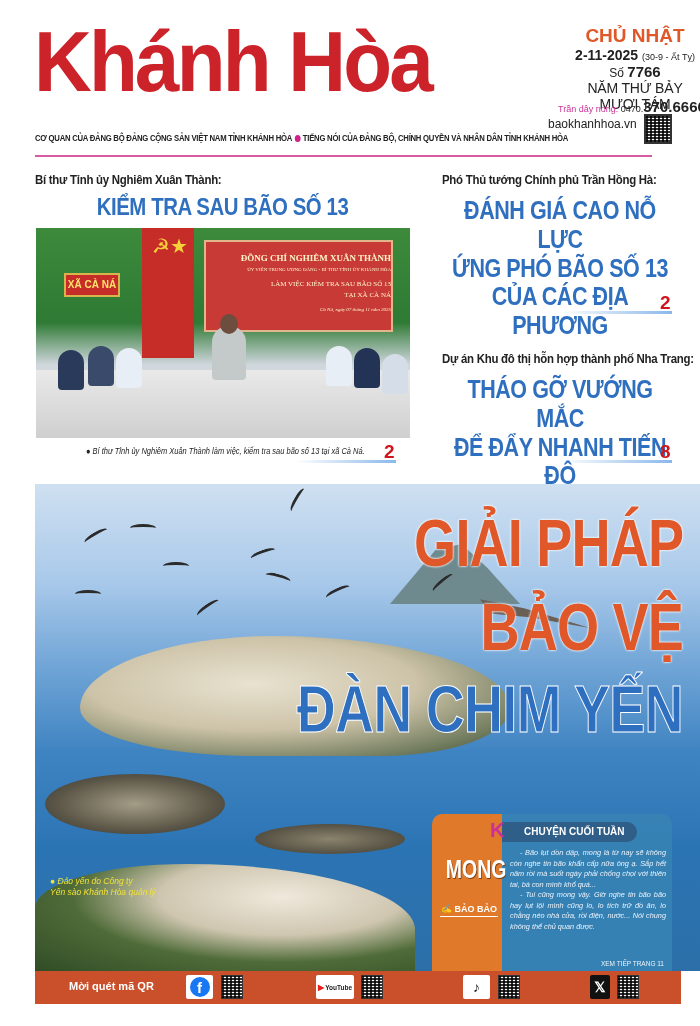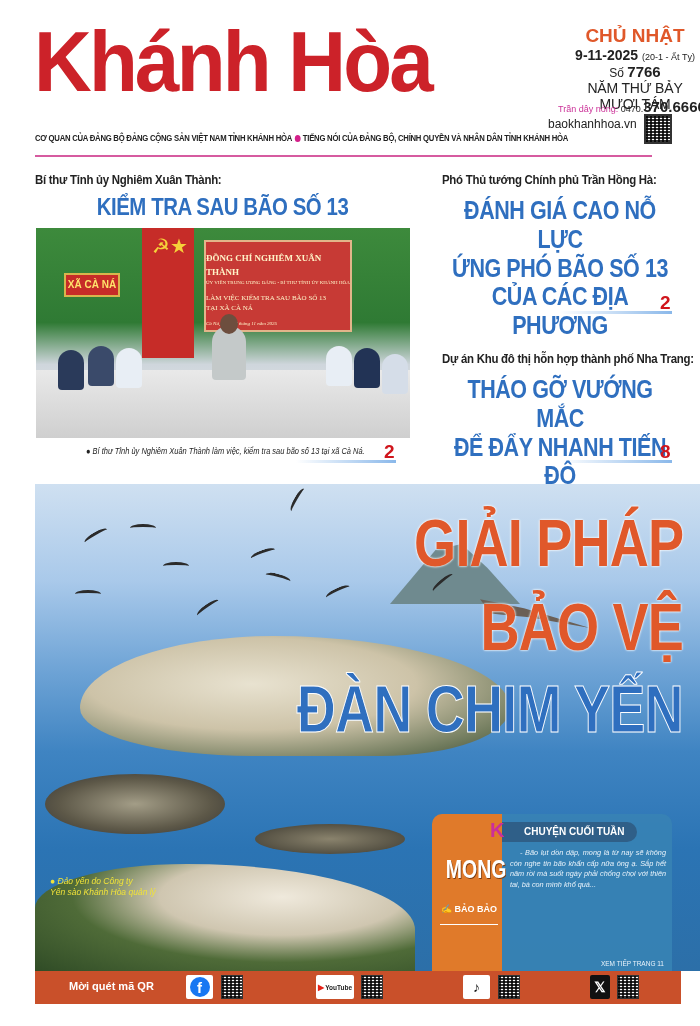--- a/index.html
+++ b/index.html
@@ -33,21 +33,21 @@
   
   .kicker { font-size: 13px; font-weight: bold; color: #222; letter-spacing: -0.3px; transform: scaleX(0.88); transform-origin: left top; white-space: nowrap; }
   .k1 { left: 35px; top: 172px; }
   .head-blue { color: #2f6fbf; font-weight: bold; letter-spacing: -0.5px; text-align: center; line-height: 1.15; }
   .h1 { left: 35px; top: 193px; width: 375px; font-size: 24px; transform: scaleX(0.85); transform-origin: center top; }
 
   .photo1 { left: 36px; top: 228px; width: 374px; height: 210px; overflow: hidden;
             background: linear-gradient(180deg, #3d8a3c 0%, #2f7a34 45%, #cfd6dc 65%, #e8ecef 100%); }
   .curtain-red { position: absolute; left: 106px; top: 0; width: 52px; height: 130px; background: #c62c28; }
   .flag-sign { position: absolute; left: 28px; top: 8px; width: 56px; height: 24px; background: #c62c28; border: 2px solid #d8b54c; color: #ffe36b; font-size: 10px; font-weight: bold; text-align: center; line-height: 20px; margin-top: 37px; }
-  .banner { position: absolute; left: 168px; top: 12px; width: 148px; height: 92px; background: #c73a35; border: 2px solid #e2b58a; color: #fff3c8; font-family: "Liberation Serif", serif; font-size: 7px; text-align: left; padding-top: 10px; line-height: 1.5; }
+  .banner { position: absolute; left: 168px; top: 12px; width: 189px; height: 92px; background: #c73a35; border: 2px solid #e2b58a; color: #fff3c8; font-family: "Liberation Serif", serif; font-size: 7px; text-align: right; padding-top: 10px; line-height: 1.5; }
   .banner .big { font-size: 9px; font-weight: bold; }
   .table-row { position: absolute; left: 0; top: 142px; width: 100%; height: 68px; background: linear-gradient(180deg,#e9e9e9,#cfcfcf); }
   .person { position: absolute; width: 26px; height: 40px; border-radius: 13px 13px 4px 4px; background: #2a3a5a; }
   .speaker { position: absolute; left: 176px; top: 98px; width: 34px; height: 54px; border-radius: 16px 16px 4px 4px; background: #c4c9c9; }
   .speaker::before { content: ""; position: absolute; left: 8px; top: -12px; width: 18px; height: 20px; border-radius: 50%; background: #6d4e3e; }
 
   .caption1 { left: 86px; top: 446px; font-size: 8.5px; font-style: italic; color: #222; white-space: nowrap; transform: scaleX(0.88); transform-origin: left top; }
   .pgnum { color: #d0151c; font-weight: bold; font-size: 19px; }
   .pgline { height: 3px; background: linear-gradient(90deg, rgba(120,170,230,0), #8ab8ea); }
 
@@ -75,21 +75,21 @@
   .ht2 { top: 110px; font-size: 66px; color: #e0582a; text-shadow: 0 0 2px #fff, 0 0 3px #fff; }
   .ht3 { top: 192px; font-size: 66px; color: #2f6fbf; -webkit-text-stroke: 1px #fff; }
   .trang { position: absolute; right: 12px; top: 272px; font-weight: bold; color: #d0151c; font-size: 15px; }
   .trang b { font-size: 34px; color: #d0151c; text-shadow: 0 0 3px #ffe35a; }
   .hero-caption { position: absolute; left: 15px; top: 392px; font-size: 8.5px; font-style: italic; color: #f0e23a; line-height: 1.35; }
 
   
   .weekend { position: absolute; left: 397px; top: 330px; width: 240px; height: 157px; border-radius: 10px 10px 0 0; overflow: hidden; background: rgba(55,130,180,0.92); }
   .wk-left { position: absolute; left: 0; top: 0; width: 70px; height: 100%; background: #e07a2a; }
   .wk-title { position: absolute; left: 6px; top: 40px; width: 62px; text-align: center; font-size: 26px; font-weight: bold; color: #fff; text-shadow: 1px 1px 0 #7b3b10; transform: scaleX(0.75); }
-  .wk-author { position: absolute; left: 8px; top: 90px; width: 58px; text-align: center; font-size: 9px; color: #fff; font-weight: bold; border-bottom: 1px solid #fff; padding-bottom: 10px; }
+  .wk-author { position: absolute; left: 8px; top: 90px; width: 58px; text-align: center; font-size: 9px; color: #fff; font-weight: bold; border-bottom: 1px solid #fff; padding-bottom: 2px; }
   .wk-head { position: absolute; left: 70px; top: 8px; height: 20px; padding: 0 12px 0 22px; background: #2f5f88; border-radius: 0 10px 10px 0; color: #fff; font-size: 10px; font-weight: bold; line-height: 20px; }
   .wk-k { position: absolute; left: 58px; top: 6px; font-size: 20px; font-weight: 900; color: #cc2f9a; line-height: 1; }
   .wk-body { position: absolute; left: 78px; top: 34px; width: 156px; font-size: 7.3px; font-style: italic; color: #e9f3fb; line-height: 1.45; text-align: justify; }
   .wk-more { position: absolute; right: 8px; bottom: 4px; font-size: 6.5px; color: #e9f3fb; }
 
   
   .footer { left: 35px; top: 971px; width: 646px; height: 33px; background: #c9502a; }
   .ft-label { position: absolute; left: 34px; top: 9px; font-size: 11px; font-weight: bold; color: #fff; }
   .ft-icon { position: absolute; top: 4px; height: 24px; background: #fff; border-radius: 2px; display: flex; align-items: center; justify-content: center; font-weight: bold; }
   .ft-qr { position: absolute; top: 4px; width: 22px; height: 24px; border-width: 1px; }
@@ -98,21 +98,21 @@
 <body>
 
 <div class="abs logo">Khánh Hòa</div>
 <div class="abs tagline">
   <span>CƠ QUAN CỦA ĐẢNG BỘ ĐẢNG CỘNG SẢN VIỆT NAM TỈNH KHÁNH HÒA</span><span class="dot"></span><span>TIẾNG NÓI CỦA ĐẢNG BỘ, CHÍNH QUYỀN VÀ NHÂN DÂN TỈNH KHÁNH HÒA</span>
 </div>
 <div class="abs rule"></div>
 
 <div class="abs dateblock">
   <div class="day">CHỦ NHẬT</div>
-  <div class="date"><span>9-11-2025</span> <small>(20-1 - Ất Tỵ)</small></div>
+  <div class="date"><span>2-11-2025</span> <small>(30-9 - Ất Tỵ)</small></div>
   <div class="issue"><span>Số</span> <b>7766</b></div>
   <div class="year">NĂM THỨ BẢY MƯƠI TÁM</div>
 </div>
 <div class="abs hotline"><span>Trần dây nóng:</span> <span style="color:#222">0470.</span><b>370.6666</b></div>
 <div class="abs site">baokhanhhoa.vn</div>
 <div class="abs qr qr-top"></div>
 
 <div class="abs kicker k1">Bí thư Tỉnh ủy Nghiêm Xuân Thành:</div>
 <div class="abs head-blue h1">KIỂM TRA SAU BÃO SỐ 13</div>
 <div class="abs photo1">
@@ -185,20 +185,21 @@
   </div>
 
   <div class="weekend">
     <div class="wk-left"></div>
     <div class="wk-title">MONG</div>
     <div class="wk-author">✍ <span>BẢO BẢO</span></div>
     <div class="wk-head">CHUYỆN CUỐI TUẦN</div>
     <div class="wk-k">K</div>
     <div class="wk-body">
       <p style="text-indent:10px">- Bão lụt dồn dập, mong là từ nay sẽ không còn nghe tin bão khẩn cấp nữa ông ạ. Sắp hết năm rồi mà suốt ngày phải chống chọi với thiên tai, bà con mình khổ quá...</p>
+      <p style="text-indent:10px">- Tui cũng mong vậy. Giờ nghe tin bão bão hay lụt lội mình cũng lo, lo tích trữ đồ ăn, lo chằng néo nhà cửa, rồi điện, nước... Nói chung không thể chủ quan được.</p>
     </div>
     <div class="wk-more">XEM TIẾP TRANG 11</div>
   </div>
 </div>
 
 <div class="abs footer">
   <div class="ft-label">Mời quét mã QR</div>
 
   <div class="ft-icon" style="left:151px;width:27px;">
     <span style="display:inline-block;width:20px;height:20px;border-radius:50%;background:#1877f2;color:#fff;font-size:15px;text-align:center;line-height:21px;">f</span>

